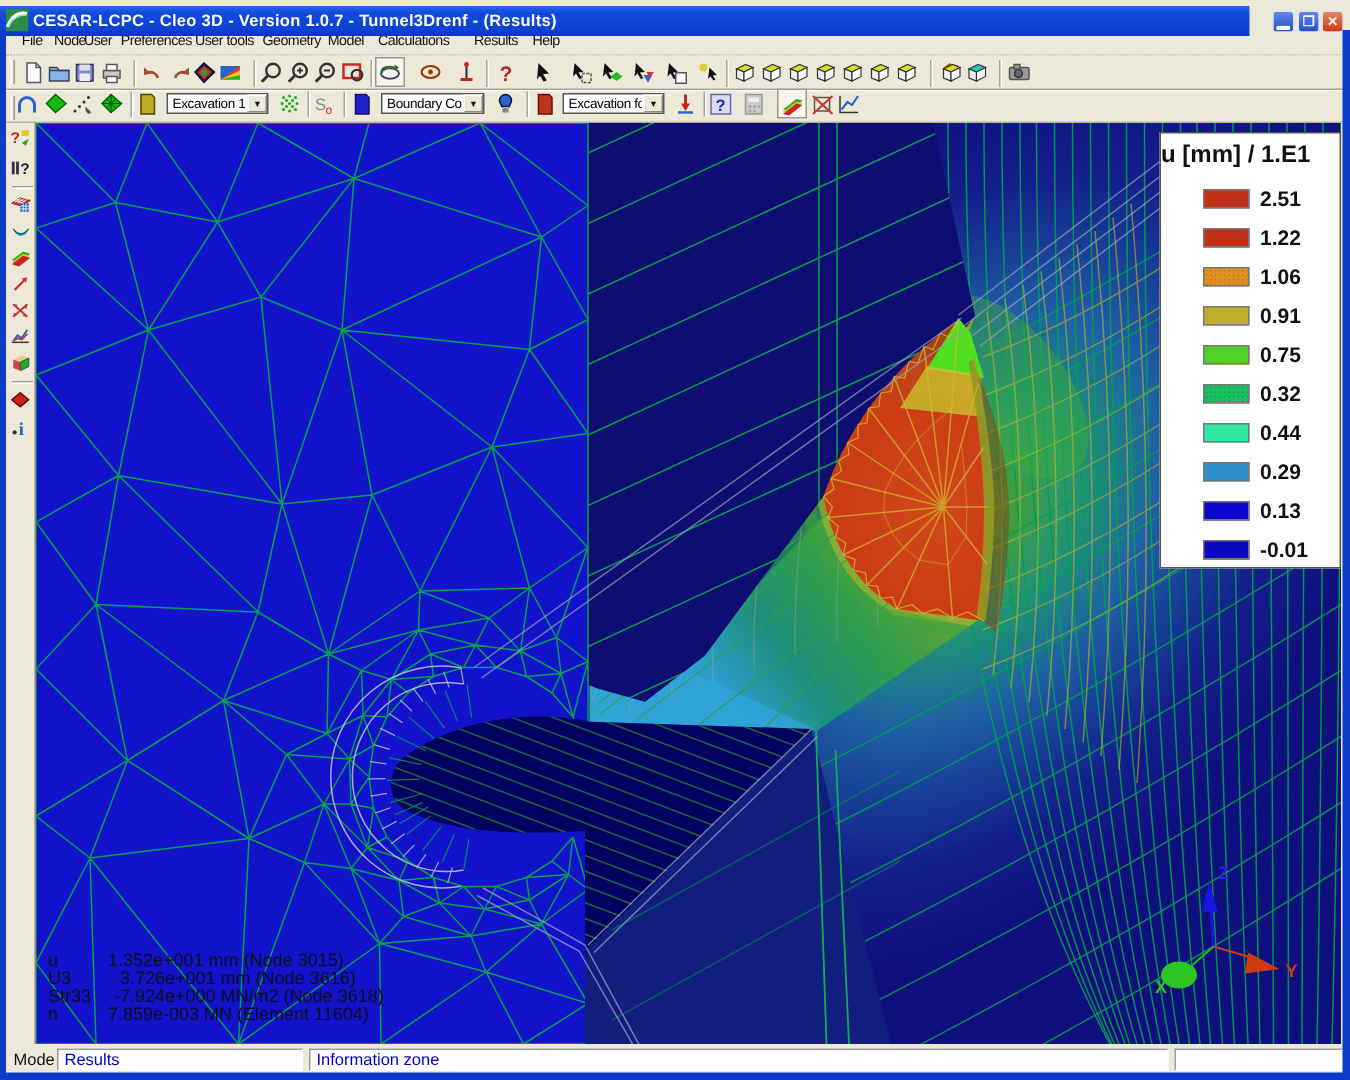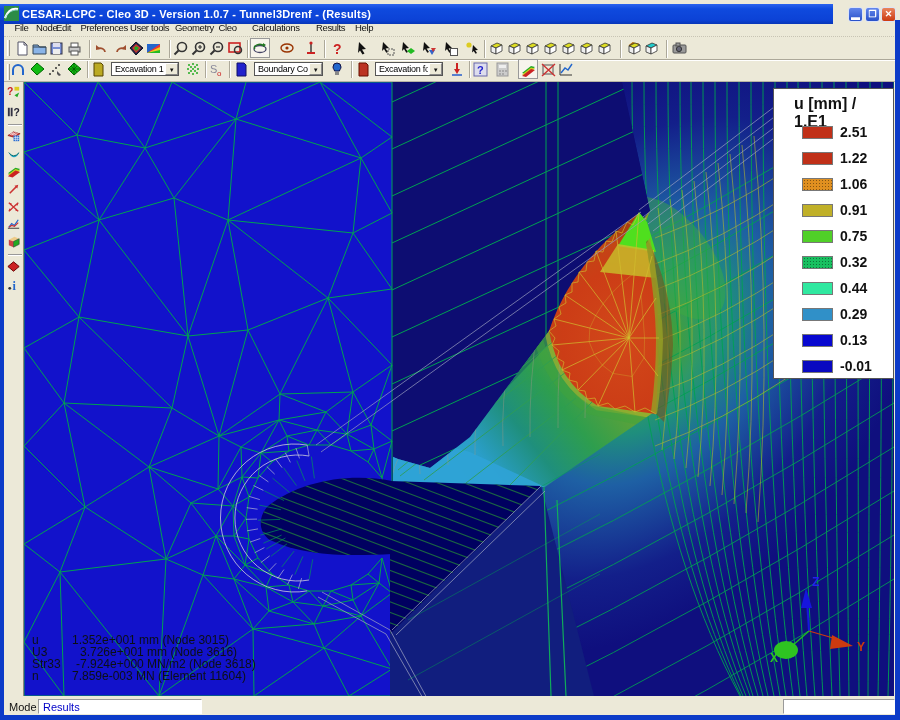--- a/index.html
+++ b/index.html
@@ -11,21 +11,21 @@
 #bclose{left:881px;background:linear-gradient(#e8845e,#cc3a10)}
 #menubar{position:absolute;left:4px;top:20px;width:892px;height:17px;background:#ece9d8;font-size:9.5px;letter-spacing:-0.35px;color:#111}
 #menubar span{position:absolute;top:2px}
 .vsep{position:absolute;width:2px;border-left:1px solid #aca899;border-right:1px solid #fff}
 .combo{position:absolute;height:14px;border:1px solid #555;background:#fff;font-size:9px;letter-spacing:-0.25px}
 .cfield{position:absolute;left:3px;top:1px;right:14px;overflow:hidden;white-space:nowrap}
 .cbtn{position:absolute;right:0;top:0;width:13px;height:12px;background:#ece9d8;border:1px solid #fff;border-right-color:#888;border-bottom-color:#888;font-size:6px;text-align:center;line-height:12px;color:#111}
 #lbar{position:absolute;left:4px;top:82px;width:20px;height:614px;background:#ece9d8;z-index:3}
 #viewport{position:absolute;left:24px;top:82px;width:870px;height:614px;background:#1212cb}
 #legend{position:absolute;left:773px;top:88px;width:121px;height:291px;background:#fff;border:1px solid #555;z-index:4}
-#lgtitle{position:absolute;left:20px;top:6px;font-size:16px;font-weight:bold;color:#111}
+#lgtitle{position:absolute;left:0;top:6px;font-size:16px;font-weight:bold;color:#111}
 .lrow{position:absolute;left:0;height:14px}
 .sw{position:absolute;left:28px;width:31px;height:13px;border:1px solid #777}
 .lv{position:absolute;left:66px;top:-2px;font-size:14px;font-weight:bold;color:#111}
 #statusbar{position:absolute;left:4px;top:698px;width:892px;height:17px;background:#ece9d8;font-size:11px;z-index:3}
 .sfield{position:absolute;top:1px;height:15px;background:#fff;border:1px solid #9a9a9a;border-right-color:#fff;border-bottom-color:#fff;color:#0000c8;padding:1px 4px;font-size:11px}
 #bordL{position:absolute;left:0;top:20px;width:4px;height:700px;background:#0c3bc8;z-index:6}
 #bordR{position:absolute;left:895px;top:20px;width:5px;height:700px;background:#0c3bc8;z-index:6}
 #bordB{position:absolute;left:0;top:715px;width:900px;height:5px;background:#0c3bc8;z-index:6}
 .hgroove{position:absolute;left:4px;width:892px;height:2px;border-top:1px solid #aca899;border-bottom:1px solid #fff}
 .grip{position:absolute;width:3px;border-left:1px solid #fff;border-right:1px solid #9a968a;height:16px}
@@ -38,25 +38,25 @@
         <path d="M1 12C4 6 8 4 14 4" stroke="#9dd" stroke-width="0.8" fill="none"></path>
       </svg>
 <div class="txt">CESAR-LCPC - Cleo 3D - Version 1.0.7 - Tunnel3Drenf - (Results)</div>
 <div class="wbtn" id="bmin"><span style="position:relative;top:3px">▬</span></div>
       <div class="wbtn" id="bmax">❒</div>
       <div class="wbtn" id="bclose">✕</div>
     </div>
 <div id="menubar">
       <span style="left:10.5px">File</span>
       <span style="left:32px">Node</span>
-      <span style="left:52px">Edit</span>
+      <span style="left:52px">User</span>
       <span style="left:76.5px">Preferences</span>
       <span style="left:126px">User tools</span>
       <span style="left:171px">Geometry</span>
-      <span style="left:214.5px">Cleo</span>
+      <span style="left:214.5px">Model</span>
       <span style="left:248px">Calculations</span>
       <span style="left:312px">Results</span>
       <span style="left:351px">Help</span>
     </div>
 <div style="position:absolute;left:4px;top:37px;width:892px;height:22px;background:#ece9d8">
       <div class="grip" style="left:3px;top:3px"></div>
     </div>
 <div class="hgroove" style="top:59px"></div>
     <div style="position:absolute;left:4px;top:36px;width:892px;height:1px;border-top:1px dotted #c8c4b4"></div>
 <div style="position:absolute;left:4px;top:61px;width:892px;height:21px;background:#ece9d8">
@@ -528,19 +528,20 @@
         <div class="lv">0.13</div>
       </div>
       <div class="lrow" style="top:271px">
         <div class="sw" style="background:#0808c0;"></div>
         <div class="lv">-0.01</div>
       </div>
     </div>
 <div id="statusbar">
 <span style="position:absolute;left:5px;top:3px;color:#111">Mode</span>
 <div class="sfield" style="left:34px;width:164px">Results</div>
+<div class="sfield" style="left:202px;width:573px">Information zone</div>
 <div class="sfield" style="left:779px;width:112px"></div>
 </div>
 <div id="bordL"></div>
     <div id="bordR"></div>
     <div id="bordB"></div>
     <div style="position:absolute;left:23px;top:82px;width:1px;height:614px;background:#8a8679;z-index:3"></div>
     <div style="position:absolute;left:4px;top:81px;width:891px;height:1px;background:#b8b4a4;z-index:3"></div>
 </div>
 </body></html>

